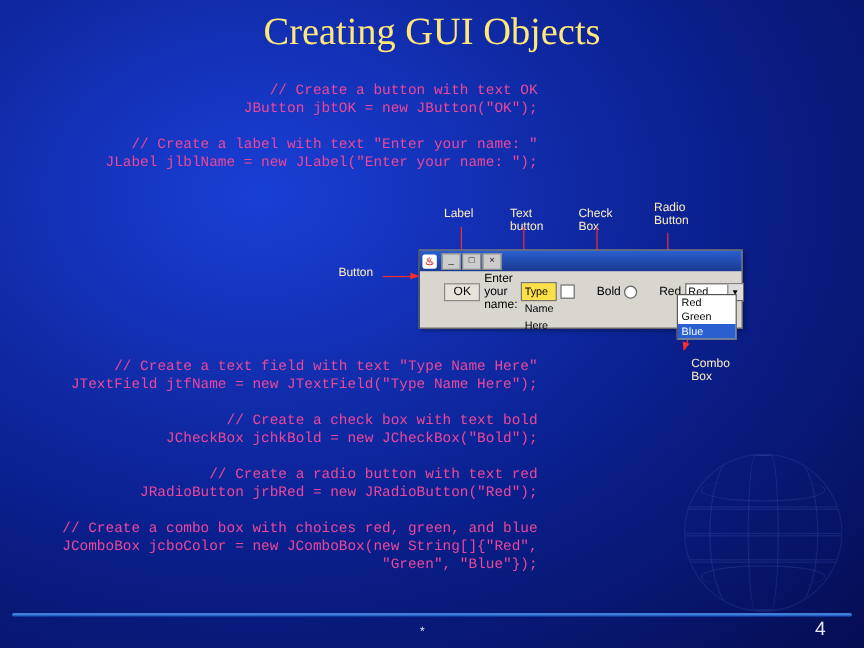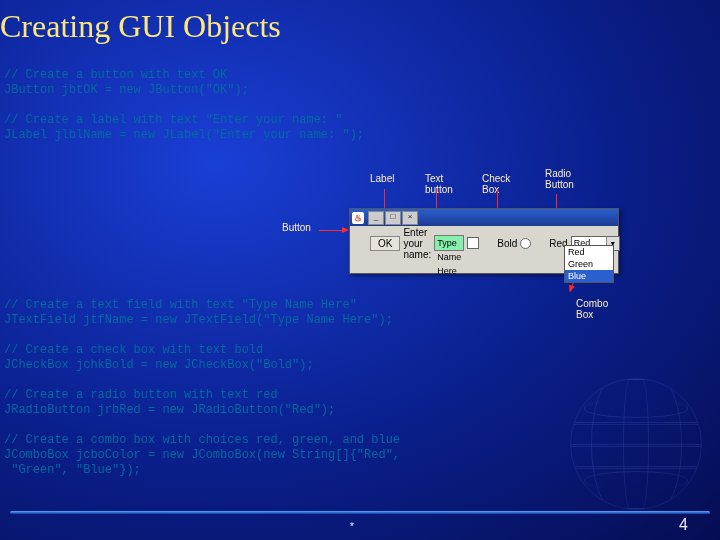--- a/index.html
+++ b/index.html
@@ -3,27 +3,27 @@
 <meta charset="utf-8">
 <style>
 html,body{margin:0;padding:0}
 body{
   width:720px;height:540px;
   background:radial-gradient(ellipse at 30% 30%,#1a3fd6 0%,#0a1f8c 55%,#050d52 100%);
   font-family:Arial,Helvetica,sans-serif;
   color:#fff;position:relative;overflow:hidden;
 }
 .title{
-  position:absolute;top:8px;left:0;right:0;
+  position:absolute;top:8px;left:0;right:0;text-align:center;
   font-family:"Times New Roman",serif;font-size:32px;color:#ffe77a;
 }
 .code{
-  position:absolute;left:4px;width:430px;
+  position:absolute;left:18px;width:430px;
   font-family:"Courier New",monospace;font-size:12px;line-height:15px;
-  color:#0369a1;white-space:pre;
+  color:#ec4899;white-space:pre;text-align:right;
 }
 .code1{top:56px}
 .code2{top:286px}
 .anno{position:absolute;font-size:10px;color:#fbeec1}
 .anno-button{top:222px;left:282px}
 .anno-label{top:173px;left:370px}
 .anno-text{top:173px;left:425px}
 .anno-check{top:173px;left:482px}
 .anno-radio{top:168px;left:545px}
 .anno-combo{top:298px;left:576px}
@@ -57,21 +57,21 @@
 .java-icon{
   width:12px;height:12px;background:#fff;border-radius:2px;margin-right:4px;
   display:flex;align-items:center;justify-content:center;color:#c33;font-size:9px;font-weight:bold;
 }
 .win-title-text{flex:1}
 .win-btns{display:flex;gap:1px}
 .win-btn{width:14px;height:12px;background:#ccc;border:1px solid #888;font-size:8px;text-align:center;line-height:10px;color:#222}
 .win-body{display:flex;align-items:center;gap:3px;padding:5px 20px;height:24px}
 .ok{background:#e8e4dc;border:1px solid #888;padding:1px 7px;font-size:10px}
 .lbl{font-size:10px}
-.tf{width:74px;height:14px;border:1px solid #777;background:#86efac;font-size:9px;padding:0 2px;line-height:14px}
+.tf{width:74px;height:14px;border:1px solid #777;background:#fde047;font-size:9px;padding:0 2px;line-height:14px}
 .chk,.rad{display:flex;align-items:center;gap:18px;font-size:10px}
 .chk-box{width:10px;height:10px;border:1px solid #666;background:#fff}
 .rad-circ{width:9px;height:9px;border:1px solid #666;border-radius:50%;background:#fff}
 .cb{display:flex;align-items:center;border:1px solid #666;background:#fff;font-size:9px}
 .cb-val{width:30px;padding:0 2px}
 .cb-arrow{width:12px;height:13px;background:#ddd;border-left:1px solid #888;text-align:center;line-height:13px;font-size:8px}
 .cb-list{
   position:absolute;top:36px;right:4px;width:48px;border:1px solid #555;background:#fff;
   font-size:9px;line-height:12px;
 }

